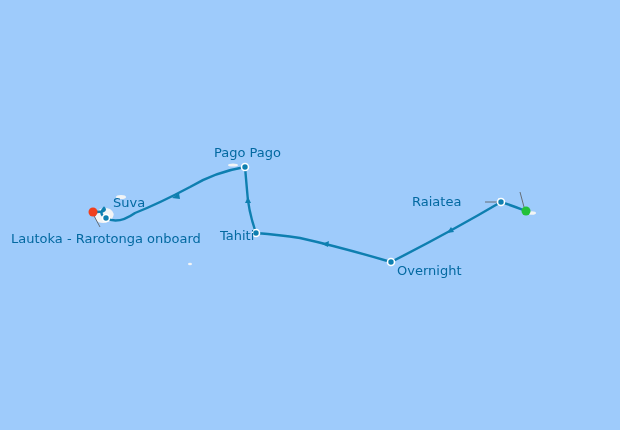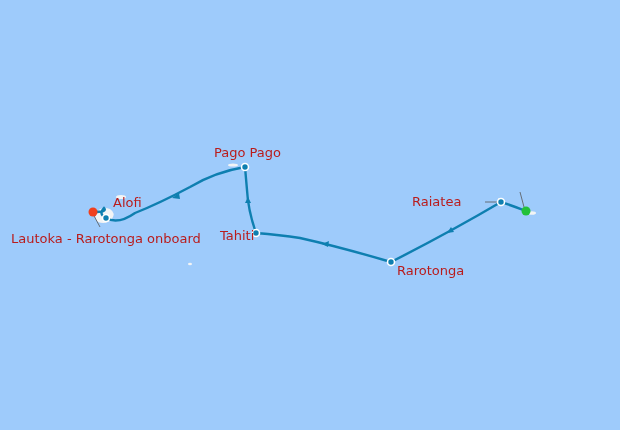--- a/index.html
+++ b/index.html
@@ -1,19 +1,19 @@
 <!DOCTYPE html>
 <html><head>
 <meta charset="utf-8">
 <style>
   html, body { margin: 0; padding: 0; }
   body { width: 620px; height: 430px; overflow: hidden; background: #9ecbfb; font-family: "DejaVu Sans", sans-serif; }
   #map { position: relative; width: 620px; height: 430px; background: #9ecbfb; }
   svg { position: absolute; left: 0; top: 0; }
-  .label { position: absolute; font-size: 13px; color: #b91c1c; white-space: nowrap; line-height: 16px; }
+  .label { position: absolute; font-size: 13px; color: #0369a1; white-space: nowrap; line-height: 16px; }
 </style>
 </head>
 <body>
 
 <div id="map">
   <svg width="620" height="430" viewBox="0 0 620 430">
 
     <g fill="#f2f4f5">
       <path d="M96 212 q6 -6 14 -3 q6 4 2 10 q-6 6 -14 3 q-4 -4 -2 -10z"></path>
       <ellipse cx="121" cy="197" rx="5" ry="2"></ellipse>
@@ -50,18 +50,18 @@
       <circle cx="391" cy="262" r="3.5" fill="#0e7fb0" stroke="#fff" stroke-width="1.6"></circle>
       <circle cx="256" cy="233" r="3.5" fill="#0e7fb0" stroke="#fff" stroke-width="1.6"></circle>
       <circle cx="245" cy="167" r="3.5" fill="#0e7fb0" stroke="#fff" stroke-width="1.6"></circle>
       <circle cx="106" cy="218" r="3.5" fill="#0e7fb0" stroke="#fff" stroke-width="1.6"></circle>
       <circle cx="526" cy="211" r="4.5" fill="#22c13a"></circle>
       <circle cx="93" cy="212" r="4.5" fill="#f0401e"></circle>
     </g>
   </svg>
 
   <span class="label" style="left:412px; top:194px;">Raiatea</span>
-  <span class="label" style="left:397px; top:263px;">Rarotonga</span>
+  <span class="label" style="left:397px; top:263px;">Overnight</span>
   <span class="label" style="left:220px; top:228px;">Tahiti</span>
   <span class="label" style="left:214px; top:145px;">Pago Pago</span>
-  <span class="label" style="left:113px; top:195px;">Alofi</span>
+  <span class="label" style="left:113px; top:195px;">Suva</span>
   <span class="label" style="left:11px; top:231px;">Lautoka - Rarotonga onboard</span>
 </div>
 
 </body></html>

